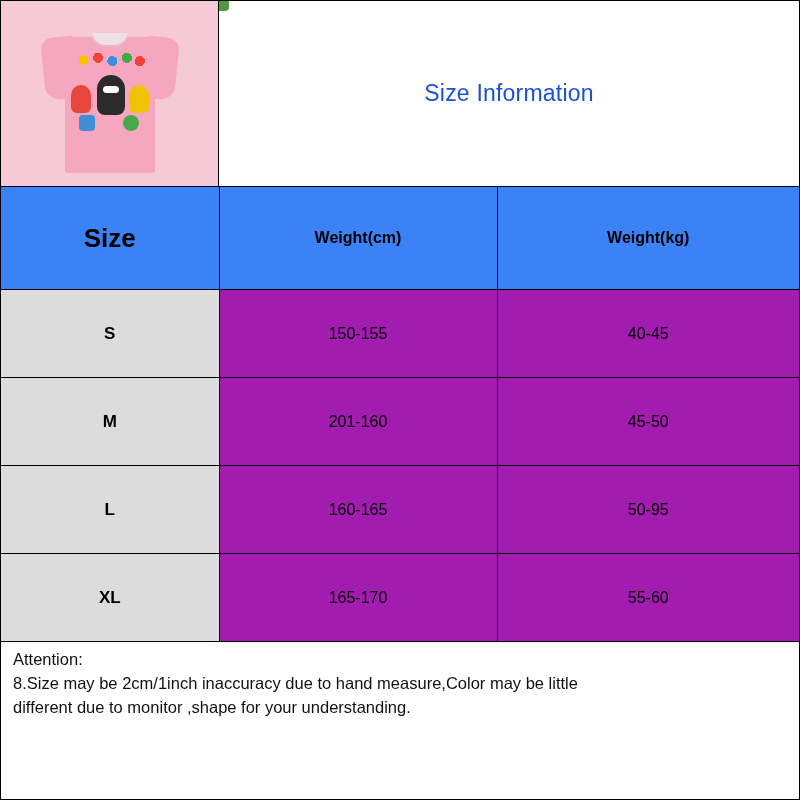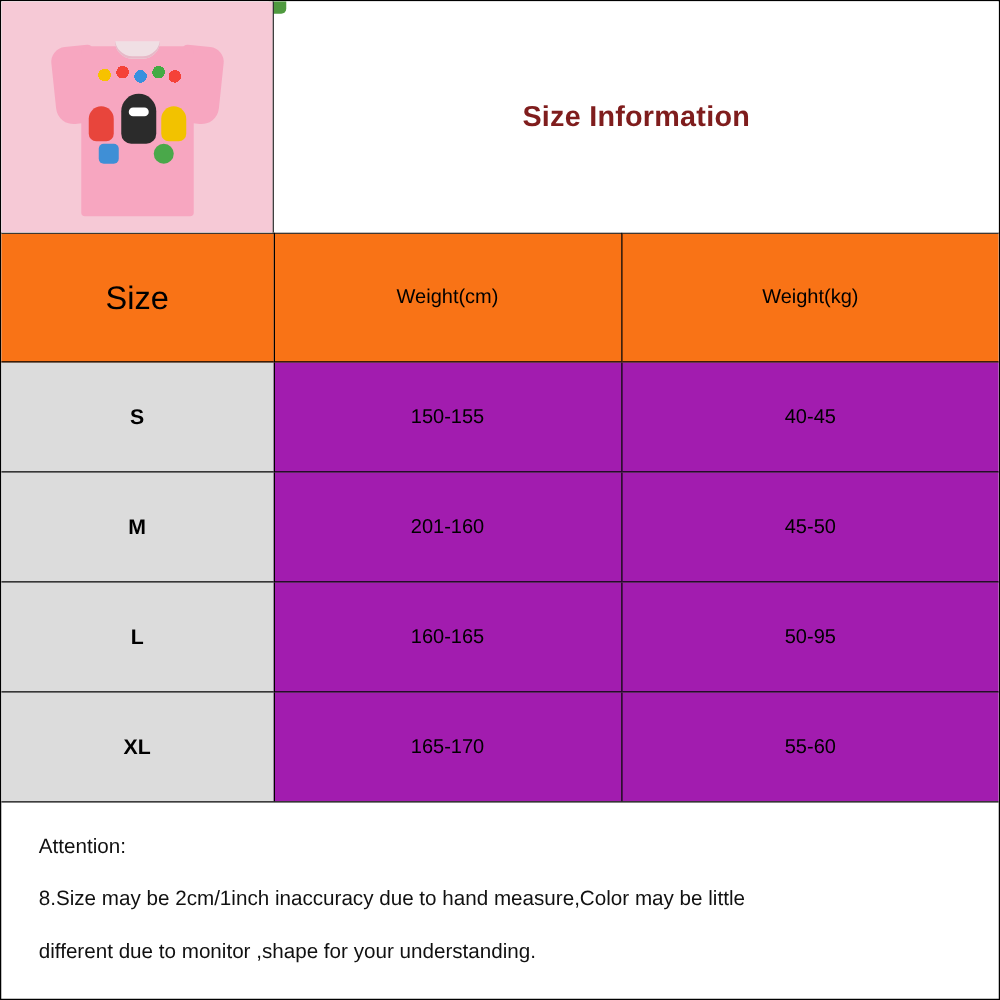--- a/index.html
+++ b/index.html
@@ -171,22 +171,22 @@
   .title-cell {
     flex: 1 1 auto;
     box-sizing: border-box;
     display: flex;
     align-items: center;
     justify-content: center;
     background: #ffffff;
   }
   .title-text {
     font-size: 23px;
-    font-weight: bold;
-    color: #7f1d1d;
+    font-weight: normal;
+    color: #1d4ed8;
     letter-spacing: 0.2px;
   }
 
   
   .green-marker {
     position: absolute;
     left: 214px;
     top: 0px;
     width: 14px;
     height: 10px;
@@ -209,22 +209,22 @@
   }
   table.size-table td:last-child, table.size-table th:last-child {
     border-right: none;
   }
   col.c-size { width: 218px; }
   col.c-height { width: 278px; }
   col.c-weight { width: 302px; }
 
   .hdr-row th {
     height: 102px;
-    background: #f97316;
-    font-weight: normal;
+    background: #3b82f6;
+    font-weight: bold;
     margin-left: 32px;
   }
   .hdr-size { font-size: 26px; }
   .hdr-col { font-size: 16px; }
 
   .body-row td {
     height: 87px;
     font-size: 16px;
     background: #a21caf;
   }
@@ -237,21 +237,21 @@
   
   .attention {
     box-sizing: border-box;
     border-top: 1px solid #000;
     padding: 6px 10px 8px 12px;
     font-size: 16.5px;
     line-height: 1.45;
     color: #111111;
     height: 165px;
   }
-  .attention p { margin: 18px; }
+  .attention p { margin: 0; }
 </style>
 </head>
 <body>
 
 <div class="page">
 
   <div class="green-marker"></div>
 
   <div class="top-row">
     <div class="product-cell">

